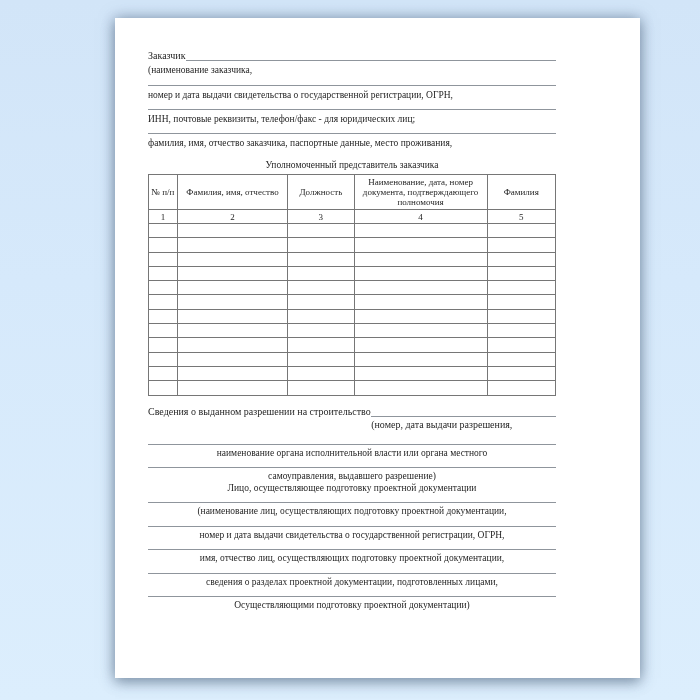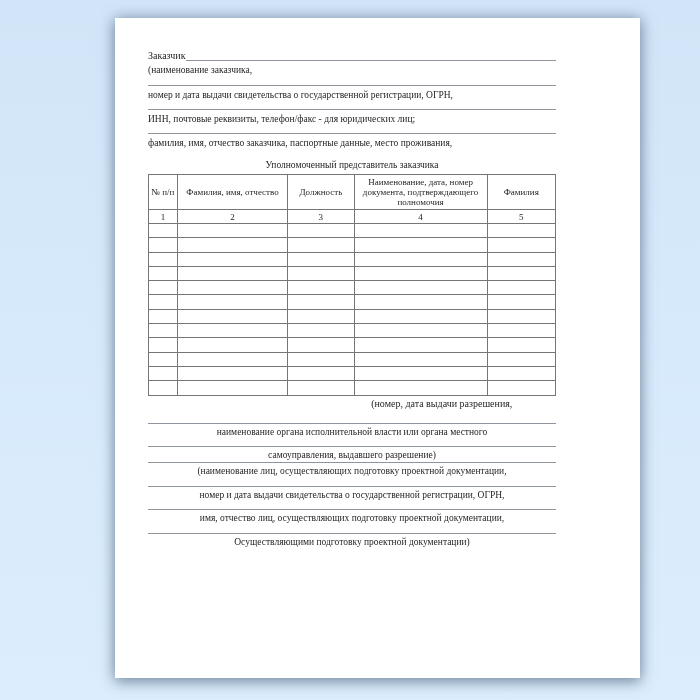--- a/index.html
+++ b/index.html
@@ -224,22 +224,28 @@
           <tr>
             <td>&nbsp;</td>
             <td>&nbsp;</td>
             <td>&nbsp;</td>
             <td>&nbsp;</td>
             <td>&nbsp;</td>
           </tr>
         </tbody>
     </table>
 
+    <div class="field-line permit-line">
+      <span class="label">Сведения о выданном разрешении на строительство</span>
+      <span class="fill"></span>
+    </div>
     <div class="cap-under-blank">(номер, дата выдачи разрешения,</div>
     <div class="s3 ruled">наименование органа исполнительной власти или органа местного</div>
     <div class="s3 ruled h16">самоуправления, выдавшего разрешение)</div>
+    <div class="s3 h19">Лицо, осуществляющее подготовку проектной документации</div>
     <div class="s3 ruled">(наименование лиц, осуществляющих подготовку проектной документации,</div>
     <div class="s3 ruled">номер и дата выдачи свидетельства о государственной регистрации, ОГРН,</div>
     <div class="s3 ruled">имя, отчество лиц, осуществляющих подготовку проектной документации,</div>
+    <div class="s3 ruled">сведения о разделах проектной документации, подготовленных лицами,</div>
     <div class="s3 ruled">Осуществляющими подготовку проектной документации)</div>
 
   </div>
 </div>
 
 </body></html>

